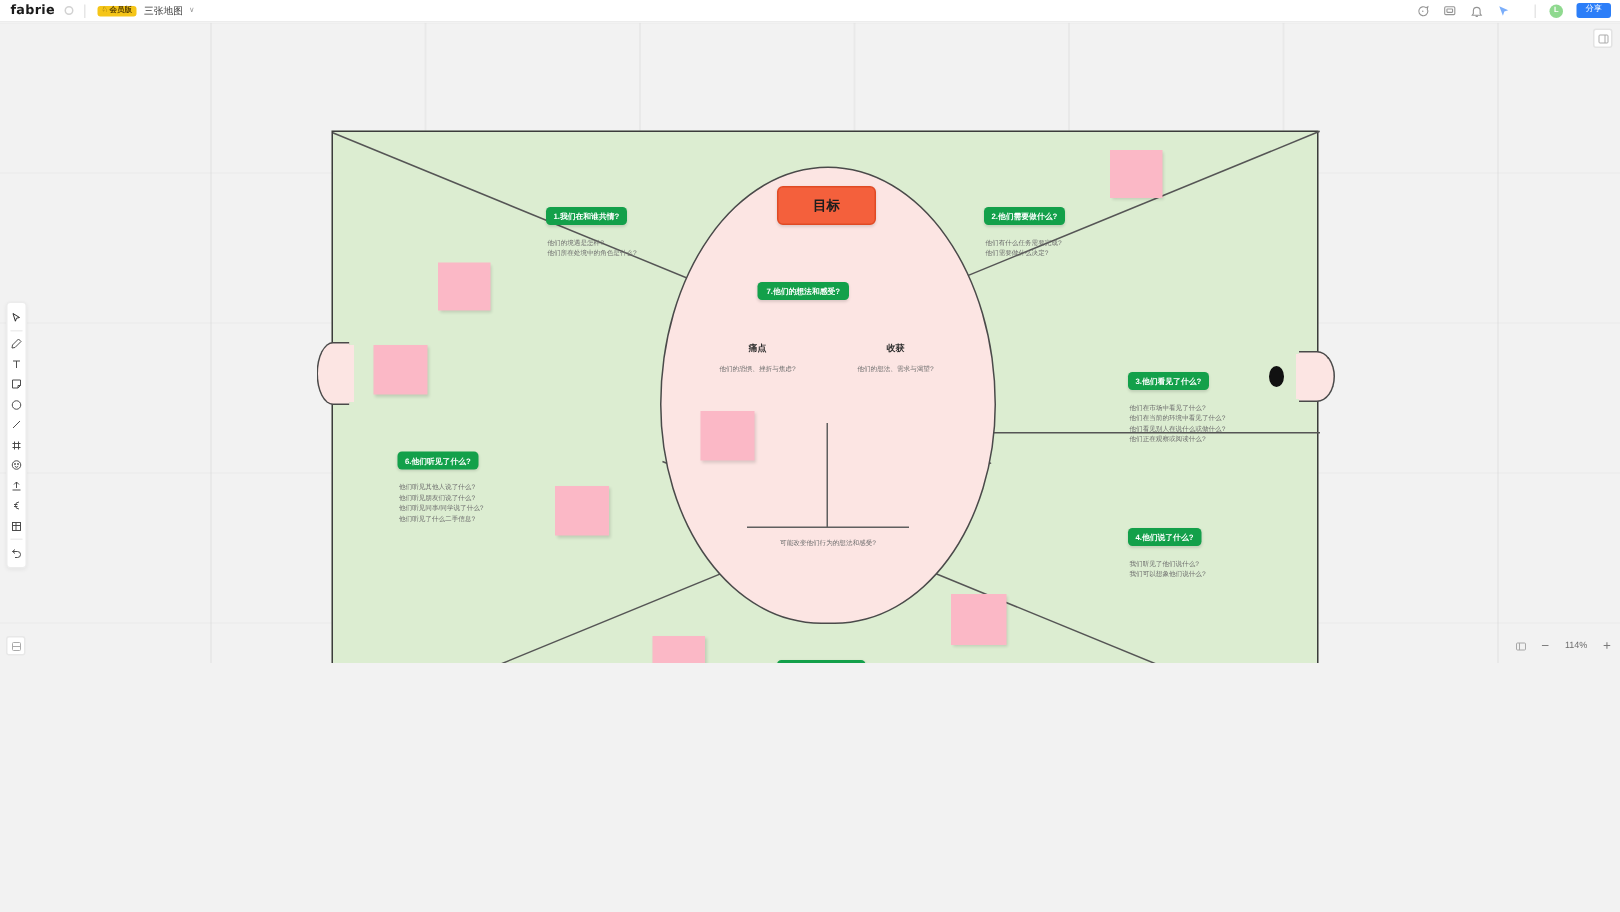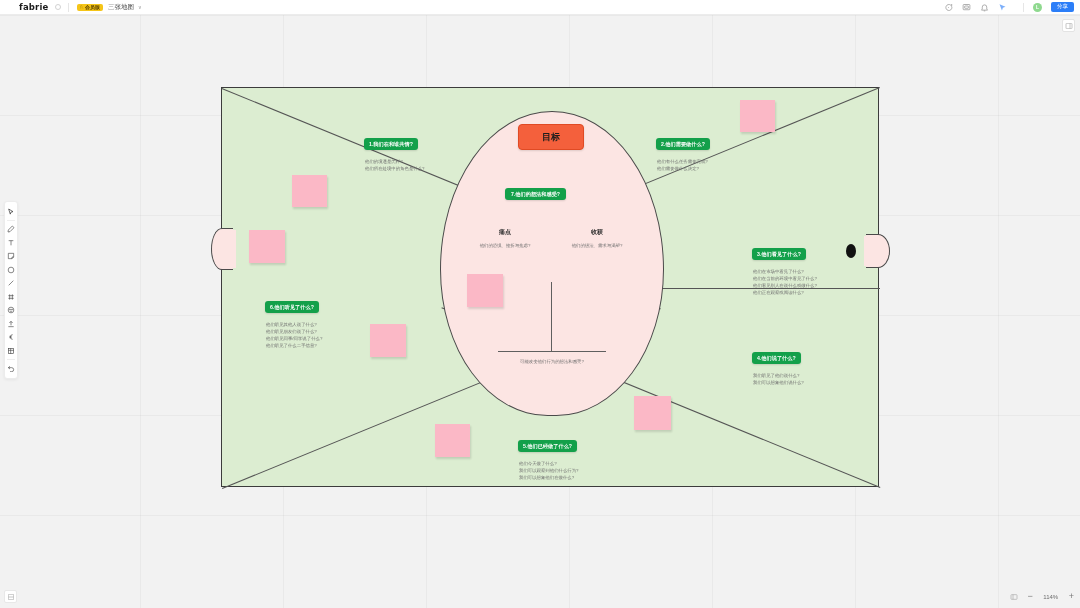--- a/index.html
+++ b/index.html
@@ -11,21 +11,21 @@
   }
 
   
   .topbar{
     position:absolute; top:0; left:0; width:1080px; height:15px;
     background:#ffffff; display:flex; align-items:center;
     border-bottom:1px solid #ececec; z-index:30;
   }
   .brand{
     font-size:8.5px; font-weight:700; color:#1b1b1b;
-    margin-left:19px; letter-spacing:.2px; font-family:"DejaVu Sans",sans-serif;
+    margin-left:7px; letter-spacing:.2px; font-family:"DejaVu Sans",sans-serif;
   }
   .tb-dot{ width:6px;height:6px;border-radius:50%;border:1px solid #d2d2d2; margin-left:6px; }
   .tb-sep{ width:1px;height:9px;background:#e6e6e6; margin-left:7px; }
   .badge{
     margin-left:8px; background:#f5c518; color:#5b4300;
     font-size:5px; padding:1px 3px; border-radius:2px; font-weight:700;
     display:flex; align-items:center; gap:1px; line-height:1;
   }
   .badge .crown{ font-size:5px; }
   .doc-title{ margin-left:5px; font-size:6.5px; color:#3a3a3a; }
@@ -37,21 +37,21 @@
     width:9px;height:9px;border-radius:50%;background:#8fd98f;color:#fff;
     font-size:5px;display:flex;align-items:center;justify-content:center;font-weight:700;
   }
   .share-btn{
     background:#2c7ef8;color:#fff;border-radius:2px;
     font-size:5.5px;padding:2px 6px; display:flex;align-items:center;gap:2px; line-height:1;
   }
 
   
   .canvas{
-    position:absolute; top:15px; left:0; width:1080px; height:593px;
+    position:absolute; top:15px; left:0; width:1080px; height:427px;
     background:#f2f2f2;
     background-image:
       linear-gradient(to right, rgba(0,0,0,.035) 1px, transparent 1px),
       linear-gradient(to bottom, rgba(0,0,0,.035) 1px, transparent 1px);
     background-size:143px 100px;
     background-position:-3px 0px;
     overflow:hidden;
   }
 
   

